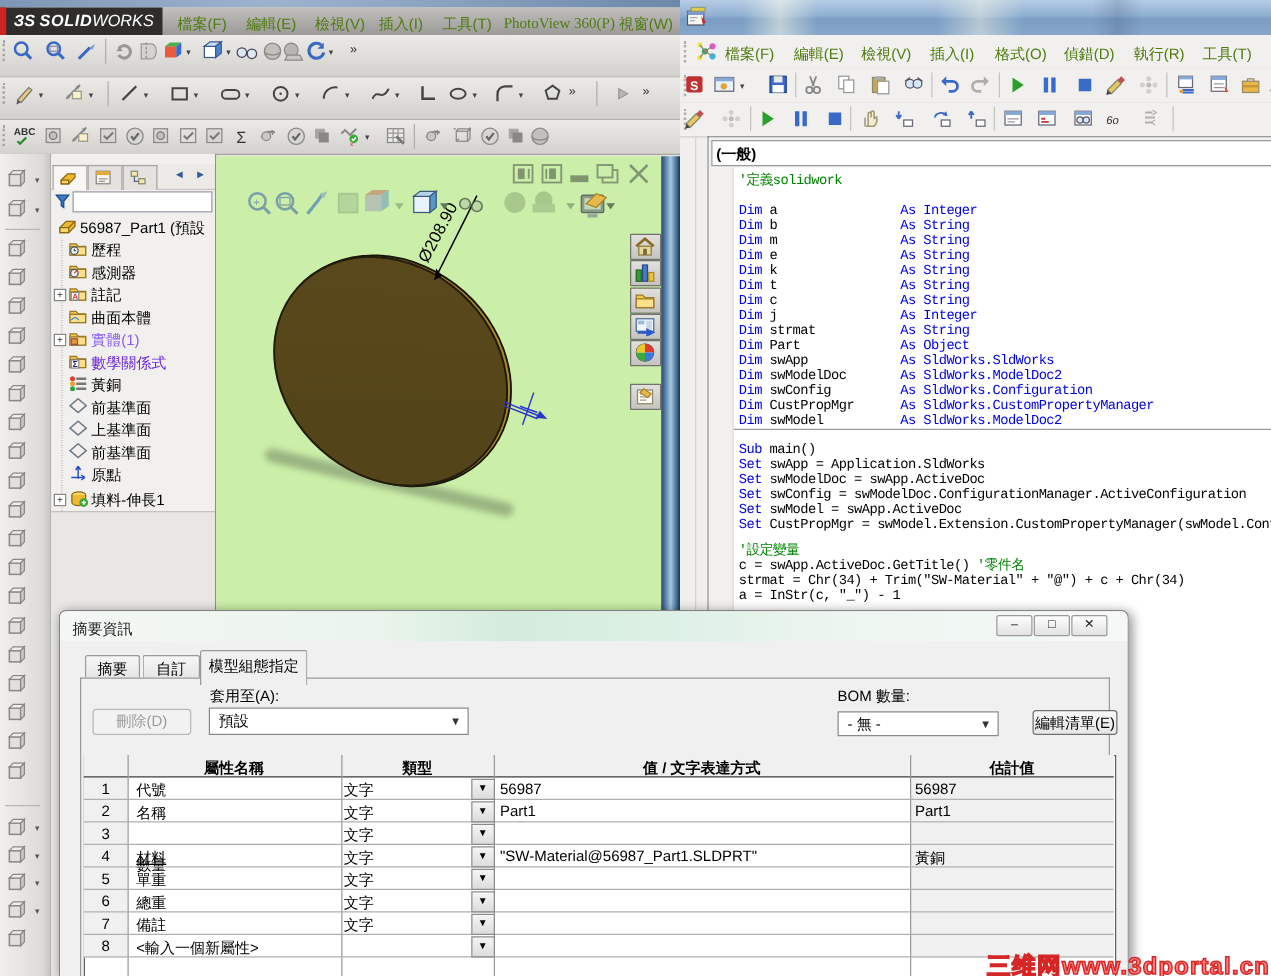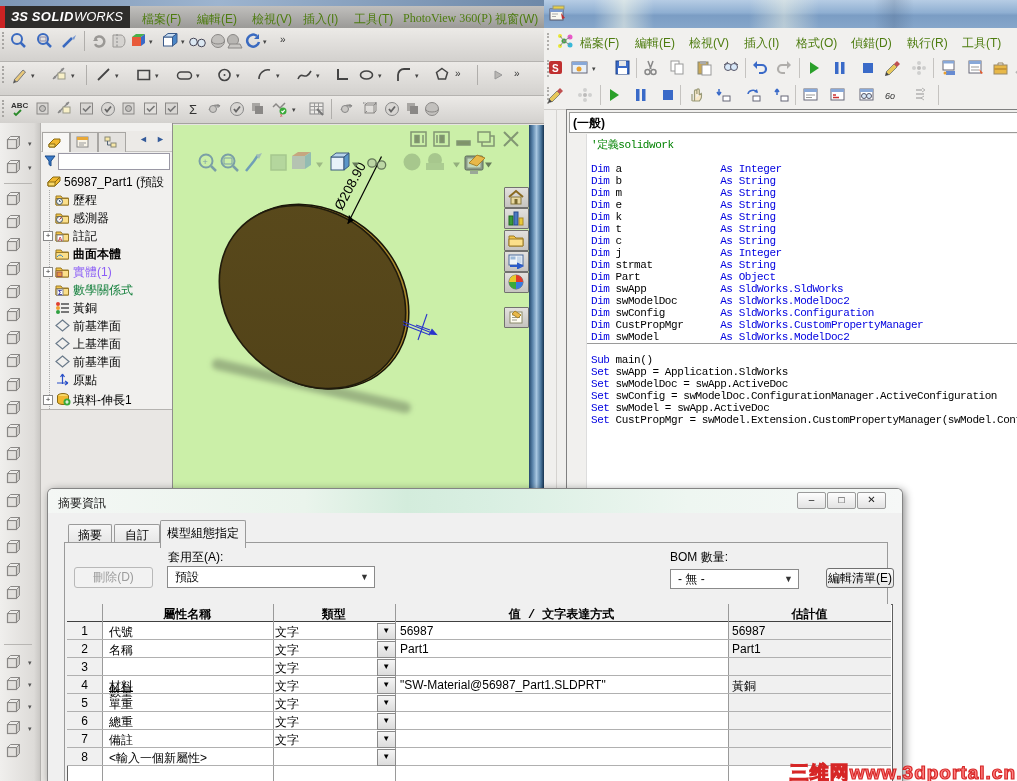--- a/index.html
+++ b/index.html
@@ -430,35 +430,35 @@
             <path d="M1 5.5 h12.5 v6.5 H1 z" fill="#fbdf8a" stroke="#9a7a28"></path>
             <rect x="2" y="6" width="6" height="6" fill="#fff" stroke="#888"></rect>
             <text x="3" y="11.5" font-size="6" fill="#c33" font-weight="bold">A</text>
           </svg></div>
         <div class="tx" style="left:32px;top:105px;font-size:12px;color:#000;">註記</div>
         <div class="ab" style="left:14px;top:123px;"><svg width="15" height="13">
             <path d="M1 3 h5 l1.5 2 h6 v7 h-12.5 z" fill="#f5c648" stroke="#9a7a28"></path>
             <path d="M1 5.5 h12.5 v6.5 H1 z" fill="#fbdf8a" stroke="#9a7a28"></path>
             <path d="M2 10 q3 -4 6 0" stroke="#38c" fill="none"></path>
           </svg></div>
-        <div class="tx" style="left:32px;top:123px;font-size:12px;color:#000;font-weight:bold;">曲面本體</div>
+        <div class="tx" style="left:32px;top:123px;font-size:12px;color:#000;">曲面本體</div>
         <div class="ab" style="left:2px;top:144px;width:8px;height:8px;border:1px solid #888;background:#fff;font-size:8px;line-height:7px;text-align:center;color:#333;">+</div>
         <div class="ab" style="left:14px;top:141px;"><svg width="15" height="13">
             <path d="M1 3 h5 l1.5 2 h6 v7 h-12.5 z" fill="#f5c648" stroke="#9a7a28"></path>
             <path d="M1 5.5 h12.5 v6.5 H1 z" fill="#fbdf8a" stroke="#9a7a28"></path>
             <rect x="2" y="7" width="5" height="4.5" fill="#e8953a" stroke="#955"></rect>
           </svg></div>
         <div class="tx" style="left:32px;top:141px;font-size:12px;color:#8b5cf6;">實體(1)</div>
         <div class="ab" style="left:14px;top:159px;"><svg width="15" height="13">
             <path d="M1 3 h5 l1.5 2 h6 v7 h-12.5 z" fill="#f5c648" stroke="#9a7a28"></path>
             <path d="M1 5.5 h12.5 v6.5 H1 z" fill="#fbdf8a" stroke="#9a7a28"></path>
             <rect x="2" y="6" width="6" height="6.5" fill="#fff" stroke="#888"></rect>
             <text x="3" y="11.5" font-size="7" fill="#229" font-weight="bold">Σ</text>
           </svg></div>
-        <div class="tx" style="left:32px;top:159px;font-size:12px;color:#15803d;">數學關係式</div>
+        <div class="tx" style="left:32px;top:159px;font-size:12px;color:#6d28d9;">數學關係式</div>
         <div class="ab" style="left:14px;top:177px;"><svg width="15" height="13">
             <circle cx="3" cy="3" r="2" fill="#e04030"></circle>
             <circle cx="3" cy="7" r="2" fill="#f0a030"></circle>
             <circle cx="3" cy="11" r="2" fill="#30a040"></circle>
             <rect x="6" y="2" width="8" height="2" fill="#777"></rect>
             <rect x="6" y="6" width="8" height="2" fill="#777"></rect>
             <rect x="6" y="10" width="8" height="2" fill="#777"></rect>
           </svg></div>
         <div class="tx" style="left:32px;top:177px;font-size:12px;color:#000;">黃銅</div>
         <div class="ab" style="left:14px;top:195px;"><svg width="15" height="13">
@@ -851,20 +851,26 @@
         </div>
     <div class="ab" style="left:20px;top:233px;width:431px;height:1px;background:#9a9a9a;"></div>
     <div id="code2" class="ab" style="left:24px;top:244px;">
           <pre><span class="kw">Sub</span> main()
 <span class="kw">Set</span> swApp = Application.SldWorks
 <span class="kw">Set</span> swModelDoc = swApp.ActiveDoc
 <span class="kw">Set</span> swConfig = swModelDoc.ConfigurationManager.ActiveConfiguration
 <span class="kw">Set</span> swModel = swApp.ActiveDoc
 <span class="kw">Set</span> CustPropMgr = swModel.Extension.CustomPropertyManager(swModel.ConfigurationManager.Acti</pre>
         </div>
+    <div id="code3" class="ab" style="left:24px;top:325px;">
+          <pre><span class="cm">'設定變量</span>
+c = swApp.ActiveDoc.GetTitle() <span class="cm">'零件名</span>
+strmat = Chr(34) + Trim("SW-Material" + "@") + c + Chr(34)
+a = InStr(c, "_") - 1</pre>
+        </div>
   </div>
 </div>
 
 <div id="dlg" class="ab" style="left:47px;top:488px;width:854px;height:293px;background:#f0f0f0;border:1px solid #848484;border-bottom:none;border-radius:6px 6px 0 0;box-shadow:2px 2px 9px rgba(0,0,0,0.45);">
   <div class="ab" style="left:0;top:0;width:854px;height:24px;border-radius:5px 5px 0 0;background:linear-gradient(90deg,#f4f7f5 0%,#eaf4ec 30%,#d3ecdc 42%,#d9efe2 52%,#eef6f1 75%,#f6f8f7 100%);"></div>
   <div class="tx" style="left:10px;top:6px;font-size:12px;color:#1a1a1a;">摘要資訊</div>
   <div id="dlgbtns">
         <div class="ab" style="left:749px;top:3px;width:27px;height:15px;border:1px solid #9b9b9b;border-radius:2px;background:linear-gradient(#fdfdfd,#e3e3e3);font-size:10px;text-align:center;line-height:13px;color:#222;">–</div>
         <div class="ab" style="left:779px;top:3px;width:27px;height:15px;border:1px solid #9b9b9b;border-radius:2px;background:linear-gradient(#fdfdfd,#e3e3e3);font-size:10px;text-align:center;line-height:13px;color:#222;">□</div>
         <div class="ab" style="left:809px;top:3px;width:27px;height:15px;border:1px solid #9b9b9b;border-radius:2px;background:linear-gradient(#fdfdfd,#e3e3e3);font-size:10px;text-align:center;line-height:13px;color:#222;">✕</div>
@@ -886,21 +892,21 @@
         <div class="ab" style="left:622px;top:80px;width:127px;height:18px;border:1px solid #8a8a8a;background:#fff;font-size:12px;line-height:18px;"><span style="padding-left:7px;">- 無 -</span><span style="position:absolute;right:5px;top:0;color:#333;font-size:9px;">▼</span></div>
         <div class="ab" style="left:778px;top:79px;width:66px;height:18px;border:1px solid #707070;border-radius:3px;background:linear-gradient(#f9f9f9,#e7e7e7);font-size:12px;text-align:center;line-height:18px;">編輯清單(E)</div>
       </div>
   <div id="dlgtable">
         <div class="ab" style="left:19px;top:115px;width:824px;height:178px;background:#fff;border:1px solid #606060;"></div>
         <div class="ab" style="left:19px;top:115px;width:35px;height:161.5px;background:#f0f0f0;"></div>
         <div class="ab" style="left:680px;top:115px;width:163px;height:161.5px;background:#f0f0f0;"></div>
         <div class="ab" style="left:19px;top:115px;width:824px;height:17px;background:#f0f0f0;border-bottom:1.5px solid #404040;"></div>
         <div class="tx" style="left:79.25px;top:117px;width:120px;text-align:center;font-size:12px;font-weight:bold;">屬性名稱</div>
         <div class="tx" style="left:225.75px;top:117px;width:120px;text-align:center;font-size:12px;font-weight:bold;">類型</div>
-        <div class="tx" style="left:453.5px;top:117px;width:120px;text-align:center;font-size:12px;font-weight:bold;font-family:Liberation Mono, monospace;">值 / 文字表達方式</div>
+        <div class="tx" style="left:453.5px;top:117px;width:120px;text-align:center;font-size:12px;font-weight:bold;">值 / 文字表達方式</div>
         <div class="tx" style="left:701.5px;top:117px;width:120px;text-align:center;font-size:12px;font-weight:bold;">估計值</div>
         <div class="ab" style="left:54px;top:115px;width:1px;height:178px;background:#9a9a9a;"></div>
         <div class="ab" style="left:224.5px;top:115px;width:1px;height:178px;background:#9a9a9a;"></div>
         <div class="ab" style="left:347px;top:115px;width:1px;height:178px;background:#9a9a9a;"></div>
         <div class="ab" style="left:680px;top:115px;width:1px;height:178px;background:#9a9a9a;"></div>
         <div class="ab" style="left:19px;top:150px;width:824px;height:1px;background:#b0b0b0;"></div>
         <div class="tx" style="left:19px;top:135px;width:35px;text-align:center;font-size:12px;">1</div>
         <div class="tx" style="left:61px;top:135px;font-size:12px;">代號</div>
         <div class="tx" style="left:227px;top:135px;font-size:12px;">文字</div>
         <div class="ab" style="left:329px;top:134px;width:16.5px;height:14.5px;border:1px solid #8a8a8a;background:linear-gradient(#f5f5f5,#dcdcdc);font-size:8px;text-align:center;line-height:14px;">▼</div>

